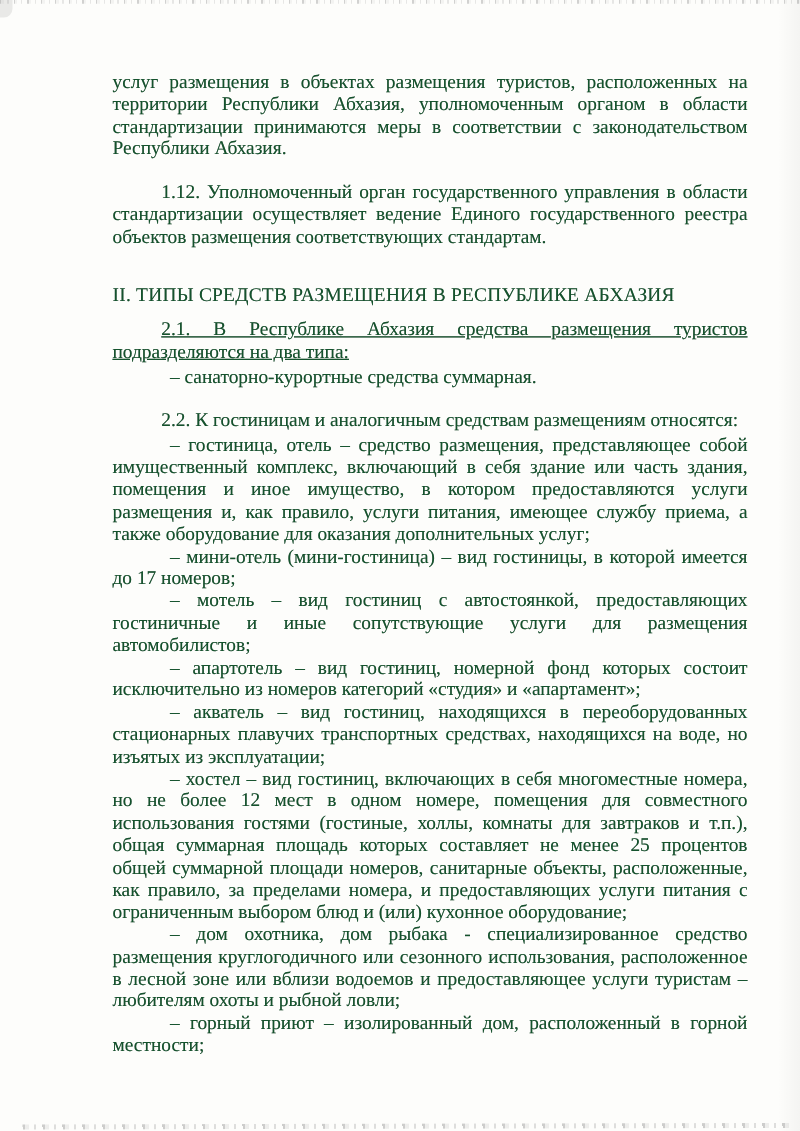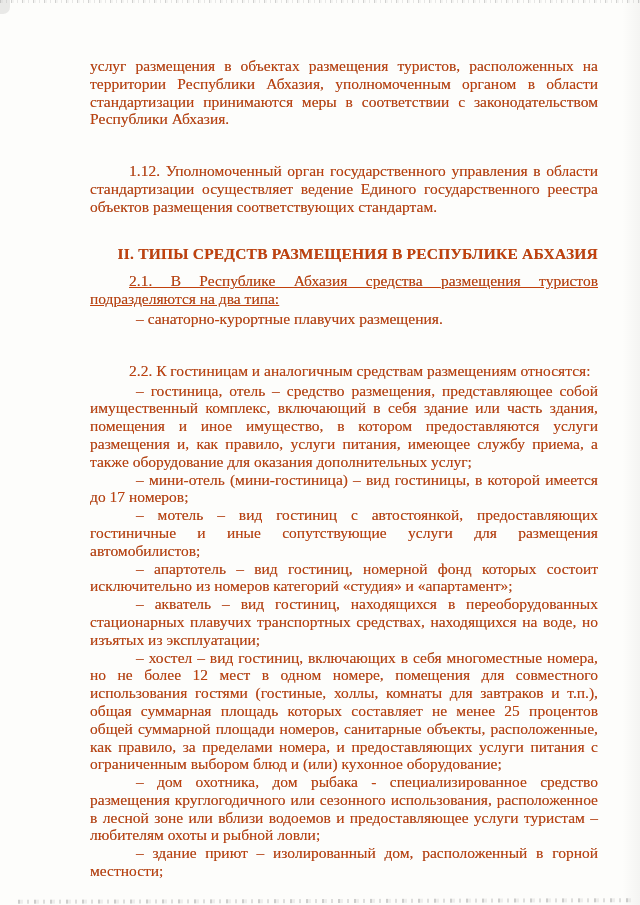--- a/index.html
+++ b/index.html
@@ -24,32 +24,32 @@
     background: linear-gradient(to right, rgba(0,0,0,0), rgba(0,0,0,0.035));
     pointer-events: none;
   }
   .doc {
     position: absolute;
     left: 90px;
     top: 57px;
     width: 508px;
     font-size: 15.5px;
     line-height: 17.8px;
-    color: #c2410c;
+    color: #14532d;
     text-align: justify;
     text-shadow: 0 0 0.4px rgba(30,30,30,0.45);
     hyphens: none;
   }
   .block { margin: 0; }
   .continuation { text-indent: 0; }
-  .paragraph { text-indent: 39px; margin-top: 34px; }
+  .paragraph { text-indent: 39px; margin-top: 17px; }
   .heading {
     text-indent: 0;
-    text-align: right;
-    font-weight: bold;
+    text-align: left;
+    font-weight: normal;
     margin-top: 29px;
     letter-spacing: 0.2px;
   }
   .heading + .paragraph { margin-top: 10px; text-decoration: underline; }
   .list-item { text-indent: 46px; margin-top: 0; }
   .paragraph + .list-item { margin-top: 2px; }
   .list-item + .paragraph { }
 
   
   .scan-top {
@@ -91,26 +91,26 @@
 
 <div class="page">
   <div class="scan-top"></div>
   <div class="scan-corner"></div>
 
   <div class="doc" id="doc">
       <div class="block continuation">услуг размещения в объектах размещения туристов, расположенных на территории Республики Абхазия, уполномоченным органом в области стандартизации принимаются меры в соответствии с законодательством Республики Абхазия.</div>
       <div class="block paragraph">1.12. Уполномоченный орган государственного управления в области стандартизации осуществляет ведение Единого государственного реестра объектов размещения соответствующих стандартам.</div>
       <div class="block heading">II. ТИПЫ СРЕДСТВ РАЗМЕЩЕНИЯ В РЕСПУБЛИКЕ АБХАЗИЯ</div>
       <div class="block paragraph">2.1. В Республике Абхазия средства размещения туристов подразделяются на два типа:</div>
-      <div class="block list-item">– санаторно-курортные плавучих размещения.</div>
+      <div class="block list-item">– санаторно-курортные средства суммарная.</div>
       <div class="block paragraph">2.2. К гостиницам и аналогичным средствам размещениям относятся:</div>
       <div class="block list-item">– гостиница, отель – средство размещения, представляющее собой имущественный комплекс, включающий в себя здание или часть здания, помещения и иное имущество, в котором предоставляются услуги размещения и, как правило, услуги питания, имеющее службу приема, а также оборудование для оказания дополнительных услуг;</div>
       <div class="block list-item">– мини-отель (мини-гостиница) – вид гостиницы, в которой имеется до 17 номеров;</div>
       <div class="block list-item">– мотель – вид гостиниц с автостоянкой, предоставляющих гостиничные и иные сопутствующие услуги для размещения автомобилистов;</div>
       <div class="block list-item">– апартотель – вид гостиниц, номерной фонд которых состоит исключительно из номеров категорий «студия» и «апартамент»;</div>
       <div class="block list-item">– акватель – вид гостиниц, находящихся в переоборудованных стационарных плавучих транспортных средствах, находящихся на воде, но изъятых из эксплуатации;</div>
       <div class="block list-item">– хостел – вид гостиниц, включающих в себя многоместные номера, но не более 12 мест в одном номере, помещения для совместного использования гостями (гостиные, холлы, комнаты для завтраков и т.п.), общая суммарная площадь которых составляет не менее 25 процентов общей суммарной площади номеров, санитарные объекты, расположенные, как правило, за пределами номера, и предоставляющих услуги питания с ограниченным выбором блюд и (или) кухонное оборудование;</div>
       <div class="block list-item">– дом охотника, дом рыбака - специализированное средство размещения круглогодичного или сезонного использования, расположенное в лесной зоне или вблизи водоемов и предоставляющее услуги туристам – любителям охоты и рыбной ловли;</div>
-      <div class="block list-item">– здание приют – изолированный дом, расположенный в горной местности;</div>
+      <div class="block list-item">– горный приют – изолированный дом, расположенный в горной местности;</div>
     </div>
 
   <div class="scan-bottom"></div>
 </div>
 
 </body></html>

